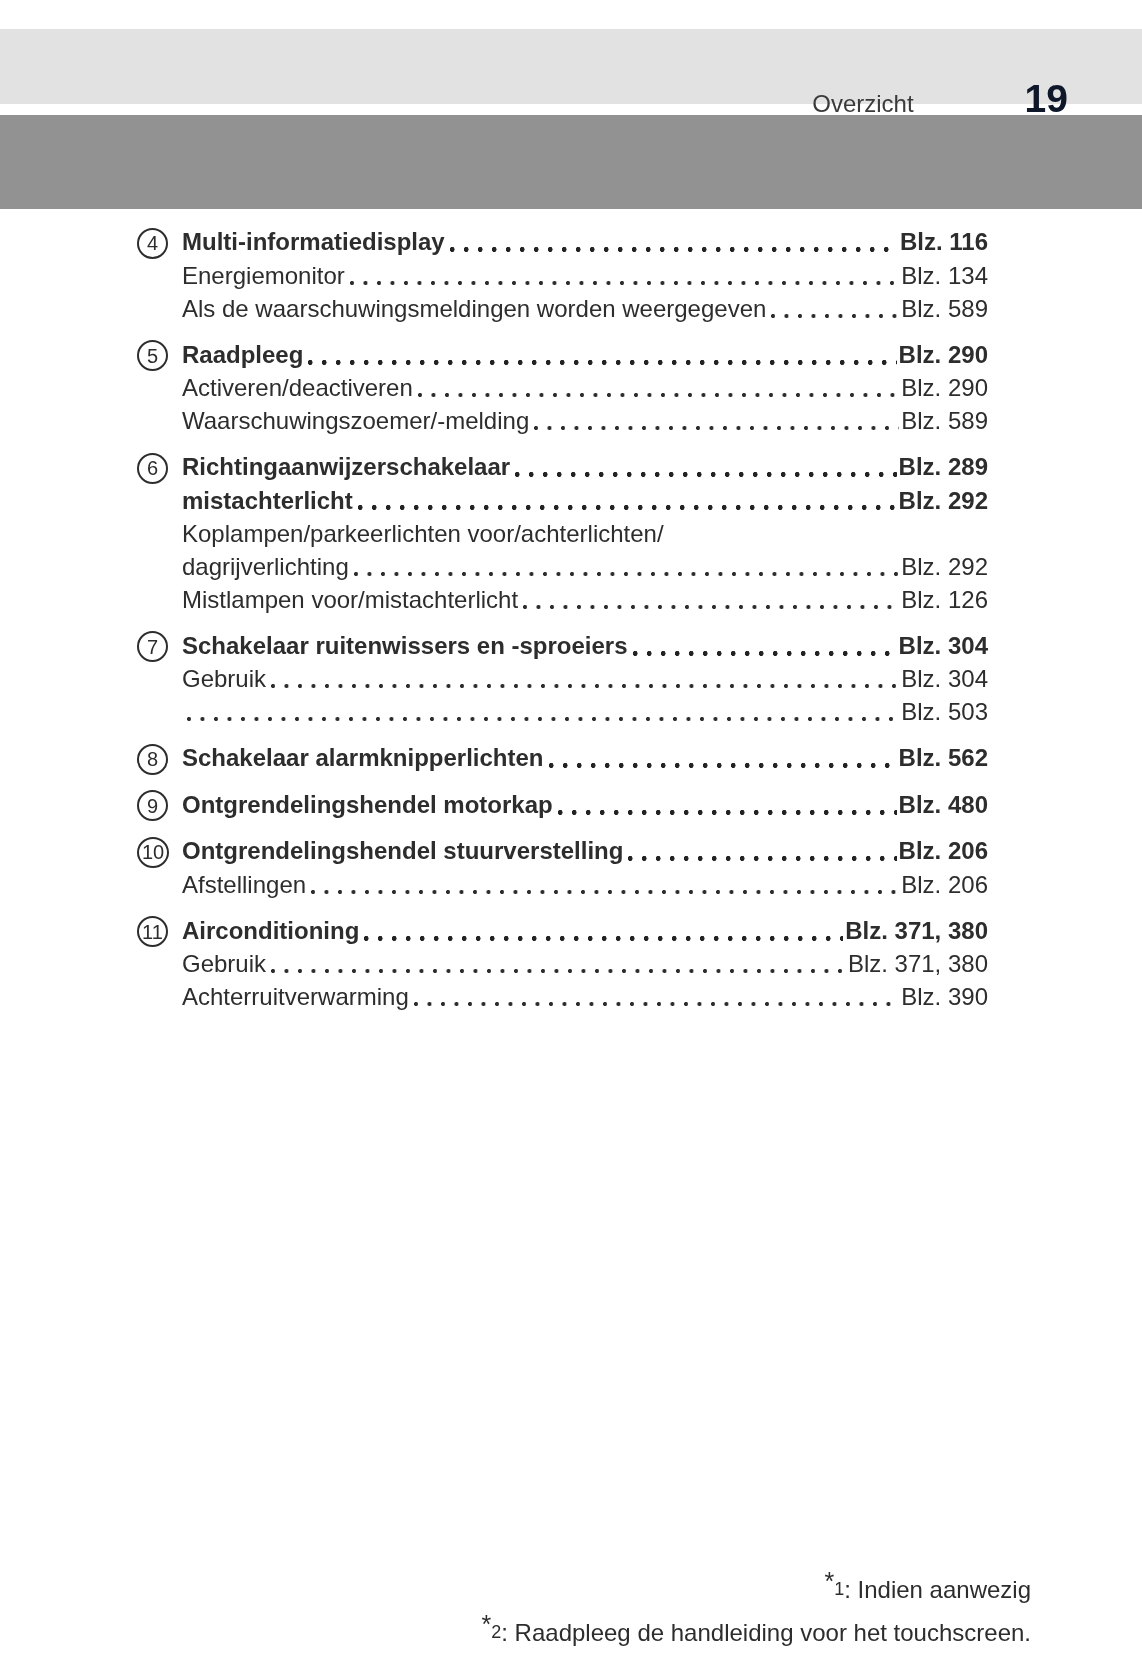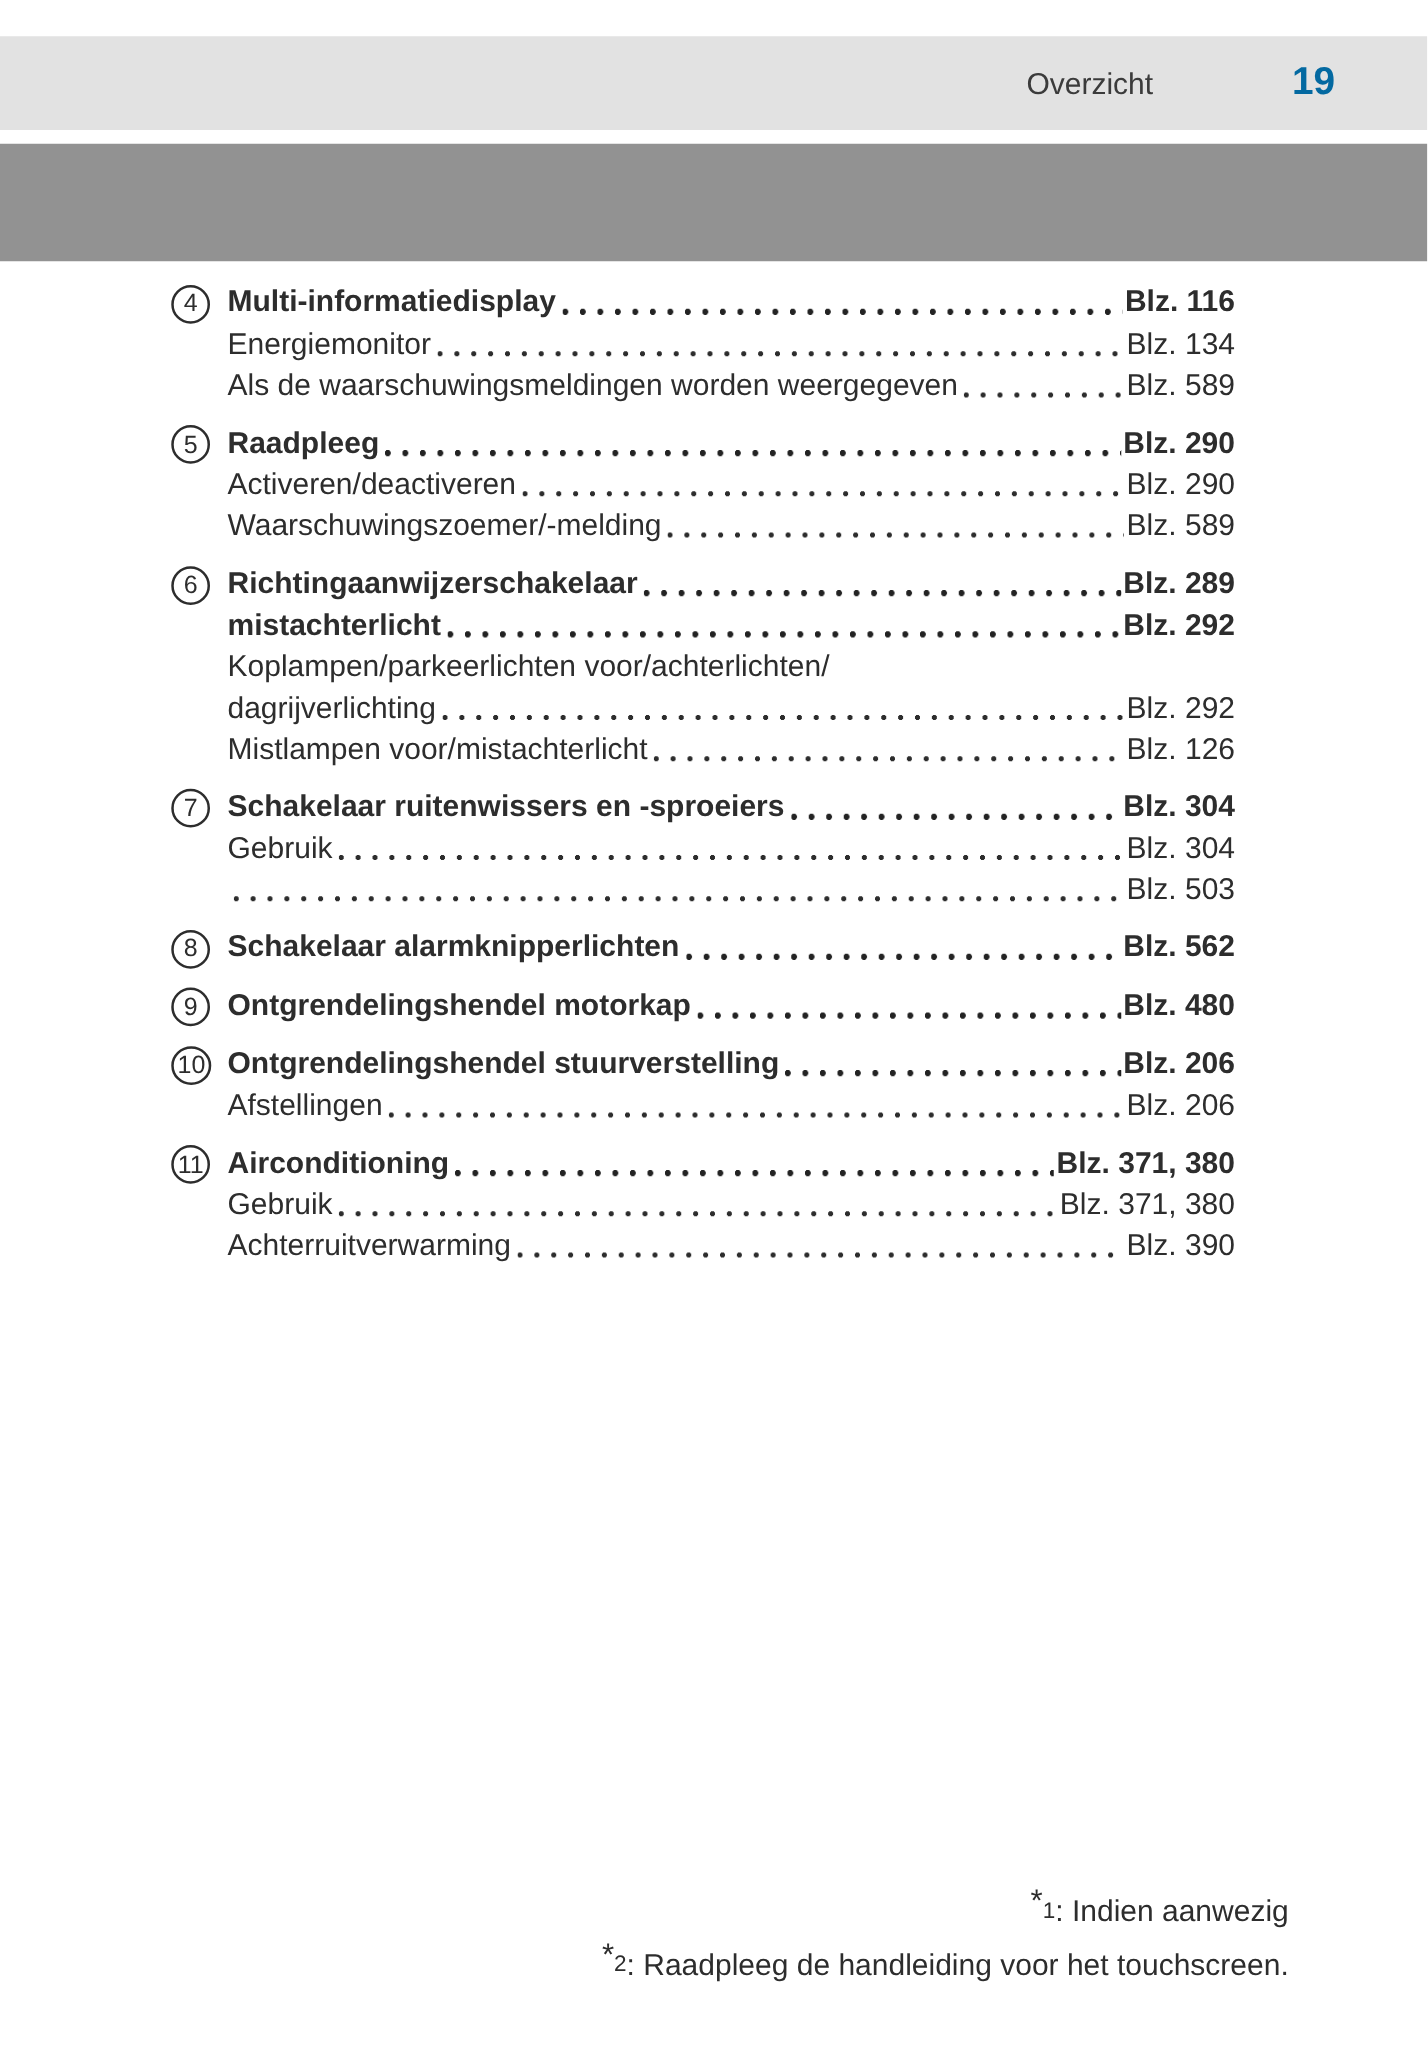--- a/index.html
+++ b/index.html
@@ -17,24 +17,24 @@
   .header-bar {
     position: absolute;
     top: 29px; left: 0;
     width: 100%; height: 75px;
     background: #e2e2e2;
     box-sizing: border-box;
     display: flex;
     justify-content: flex-end;
     align-items: baseline;
     gap: 111px;
-    padding: 20px 74px 0 0;
+    padding: 50px 74px 0 0;
   }
   .header-section { font-size: 24px; line-height: 1; color: #3b3b3b; }
-  .header-page   { font-size: 31px; line-height: 1; font-weight: bold; color: #0369a1; }
+  .header-page   { font-size: 39px; line-height: 1; font-weight: bold; color: #0f172a; }
 
   
   .band {
     position: absolute;
     top: 115px; left: 0;
     width: 100%; height: 94px;
     background: #929292;
   }
 
   
@@ -79,21 +79,21 @@
   .bold-row .leader {
     background-image: radial-gradient(circle at 2.2px 2.2px, #232323 2.1px, rgba(0,0,0,0) 2.6px);
     background-size: 14px 4.5px;
   }
   .page-col { flex: 0 0 auto; }
   .sup-marker { font-size: 17px; vertical-align: 10px; margin-left: 2px; }
 
   
   .footnotes {
     position: absolute;
-    top: 1504px; right: 111px; left: 0;
+    top: 1564px; right: 111px; left: 0;
     text-align: right;
     font-size: 24px;
     line-height: 34px;
     color: #2d2d2d;
     margin-left: 32px;
   }
   .fn-star { font-size: 25px; vertical-align: 8px; }
   .fn-num  { font-size: 18px; vertical-align: 3px; }
 </style>
 </head>

